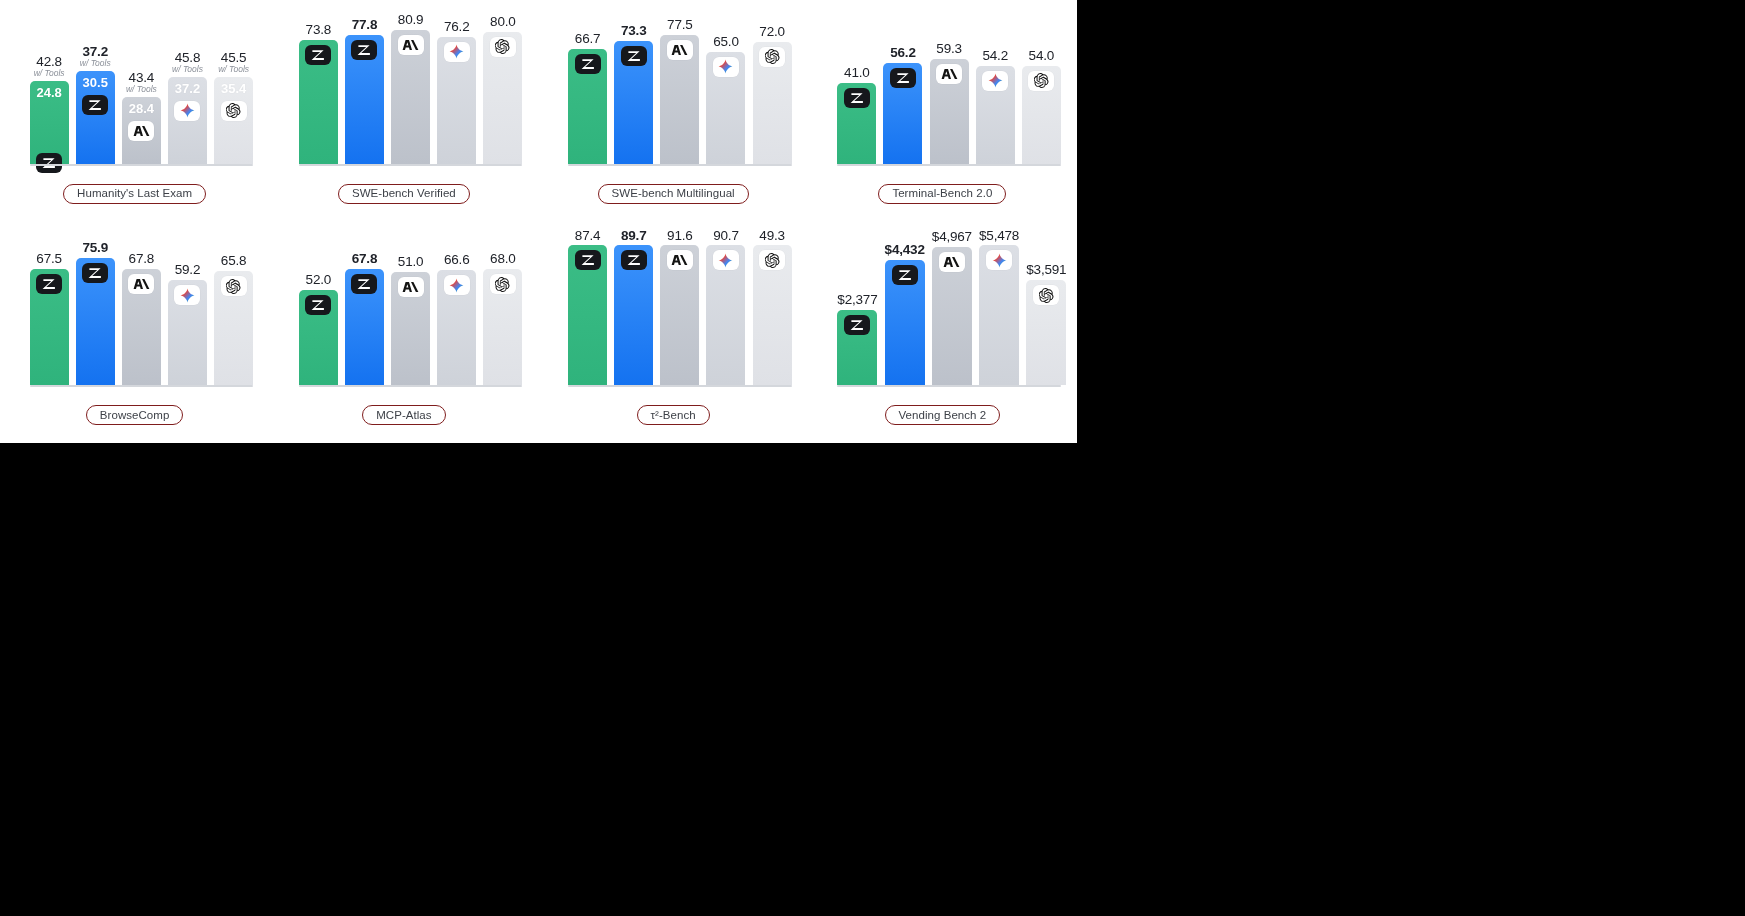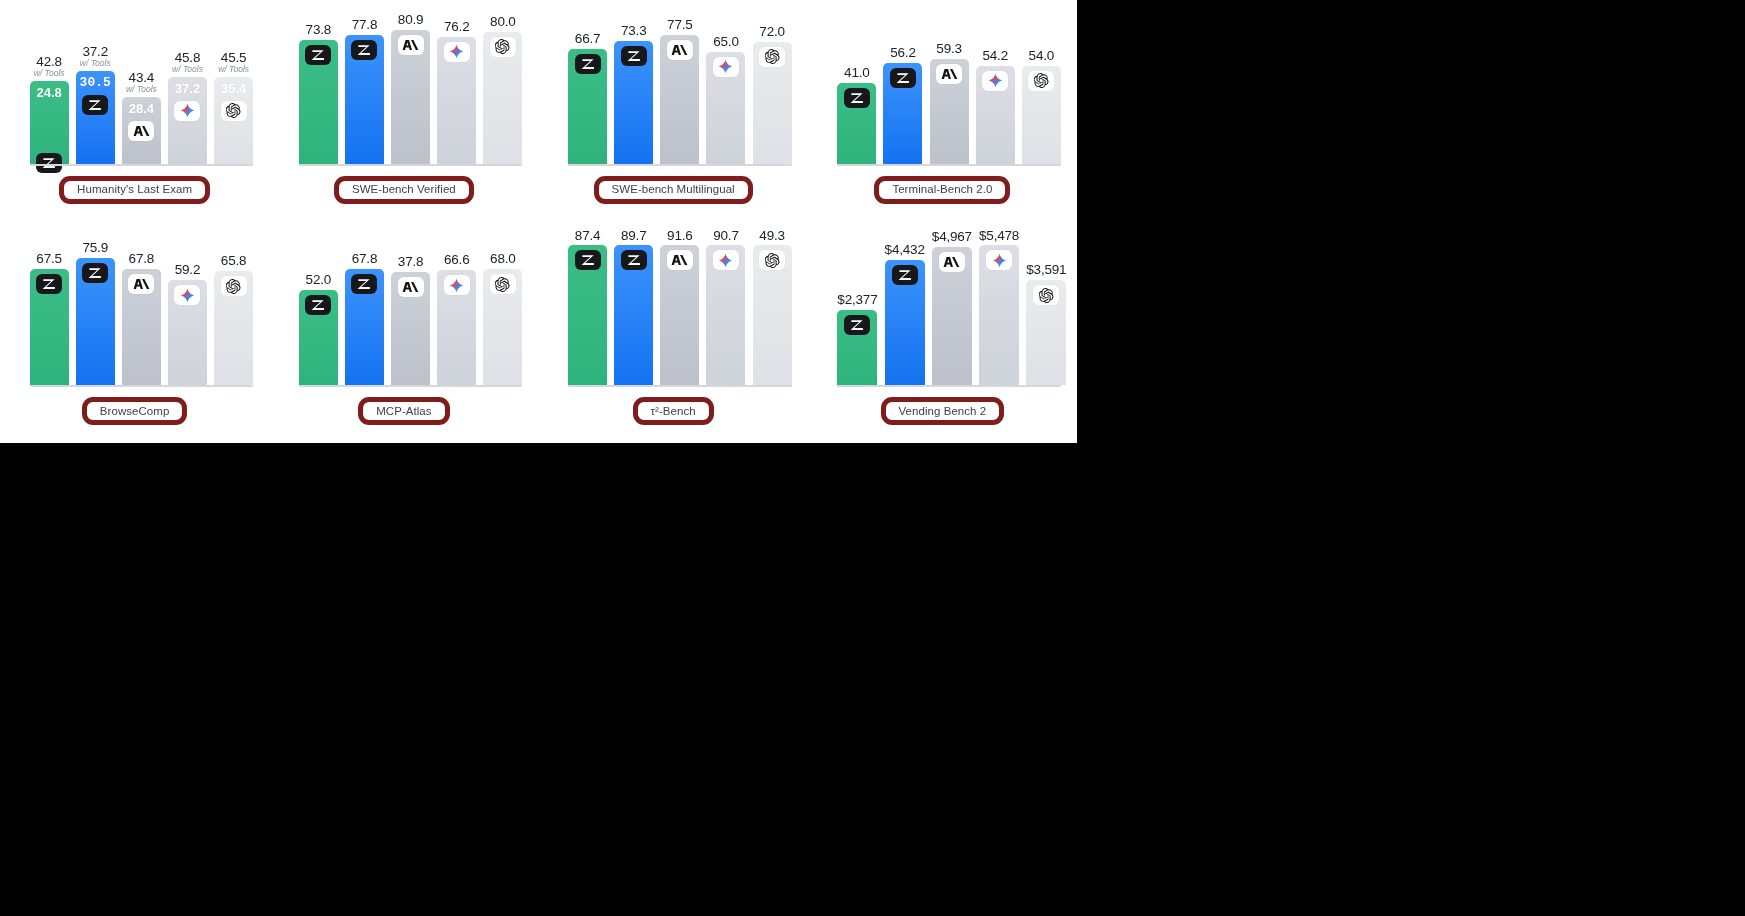--- a/index.html
+++ b/index.html
@@ -47,21 +47,21 @@
     position: relative;
     text-align: center;
     line-height: 1.08;
     white-space: nowrap;
   }
   .toplabel .val {
     font-size: 13.5px;
     color: #20232a;
     letter-spacing: -0.2px;
   }
-  .toplabel.hl .val { font-weight: normal; }
+  .toplabel.hl .val { font-weight: bold; }
   .toplabel .sub {
     display: block;
     font-size: 8.5px;
     font-style: italic;
     color: #8b9099;
     margin-top: 0px;
   }
   .bar {
     position: relative;
     width: 100%;
@@ -97,21 +97,21 @@
   .logo.white { background: #ffffff; box-shadow: 0 0 0 0.5px rgba(0,0,0,0.03); }
   .logo svg { display: block; }
   .pill-wrap {
     position: absolute;
     left: 0; right: 0;
     bottom: 18px;
     display: flex;
     justify-content: center;
   }
   .pill {
-    border: 5px solid #7f1d1d;
+    border: 1px solid #7f1d1d;
     border-radius: 11px;
     padding: 2.5px 13px 3.5px;
     font-size: 11.5px;
     color: #3d4148;
     white-space: nowrap;
     letter-spacing: 0.05px;
     background: #fff;
   }
 </style>
 </head>
@@ -128,21 +128,21 @@
               <span class="logo z">
                 <svg width="16" height="12" viewBox="0 0 16 12">
                   <path d="M2.4 1.2 H13.6 L5.2 9.0 H13.9 V11.0 H1.6 L10.2 3.1 H2.4 Z" fill="#ffffff"></path>
                   <rect x="3.0" y="9.4" width="3.6" height="1.2" fill="#ffffff" opacity="0.55"></rect>
                 </svg>
               </span>
             </div>
           </div>
           <div class="bar-col">
             <div class="toplabel hl"><span class="val">37.2</span><span class="sub">w/ Tools</span></div>
-            <div class="bar blue" style="height: 93px; font-family: Liberation Mono, monospace;">
+            <div class="bar blue" style="height: 93px;">
               <div class="inner-val">30.5</div>
               <span class="logo z">
                 <svg width="16" height="12" viewBox="0 0 16 12">
                   <path d="M2.4 1.2 H13.6 L5.2 9.0 H13.9 V11.0 H1.6 L10.2 3.1 H2.4 Z" fill="#ffffff"></path>
                   <rect x="3.0" y="9.4" width="3.6" height="1.2" fill="#ffffff" opacity="0.55"></rect>
                 </svg>
               </span>
             </div>
           </div>
           <div class="bar-col">
@@ -487,21 +487,21 @@
             <div class="bar blue" style="height: 116px;">
               <span class="logo z">
                 <svg width="16" height="12" viewBox="0 0 16 12">
                   <path d="M2.4 1.2 H13.6 L5.2 9.0 H13.9 V11.0 H1.6 L10.2 3.1 H2.4 Z" fill="#ffffff"></path>
                   <rect x="3.0" y="9.4" width="3.6" height="1.2" fill="#ffffff" opacity="0.55"></rect>
                 </svg>
               </span>
             </div>
           </div>
           <div class="bar-col">
-            <div class="toplabel"><span class="val">37.8</span></div>
+            <div class="toplabel"><span class="val">51.0</span></div>
             <div class="bar grey1" style="height: 113px;">
               <span class="logo white">
                 <svg width="17" height="12" viewBox="0 0 17 12">
                   <path d="M3.6 1.0 L0.6 11.0 H3.0 L3.7 8.6 H7.0 L7.7 11.0 H10.0 L7.0 1.0 Z M4.3 6.6 L5.35 3.2 L6.4 6.6 Z" fill="#141413"></path>
                   <path d="M11.4 1.0 L16.4 11.0 H13.9 L9.0 1.0 Z" fill="#141413"></path>
                 </svg>
               </span>
             </div>
           </div>
           <div class="bar-col">

